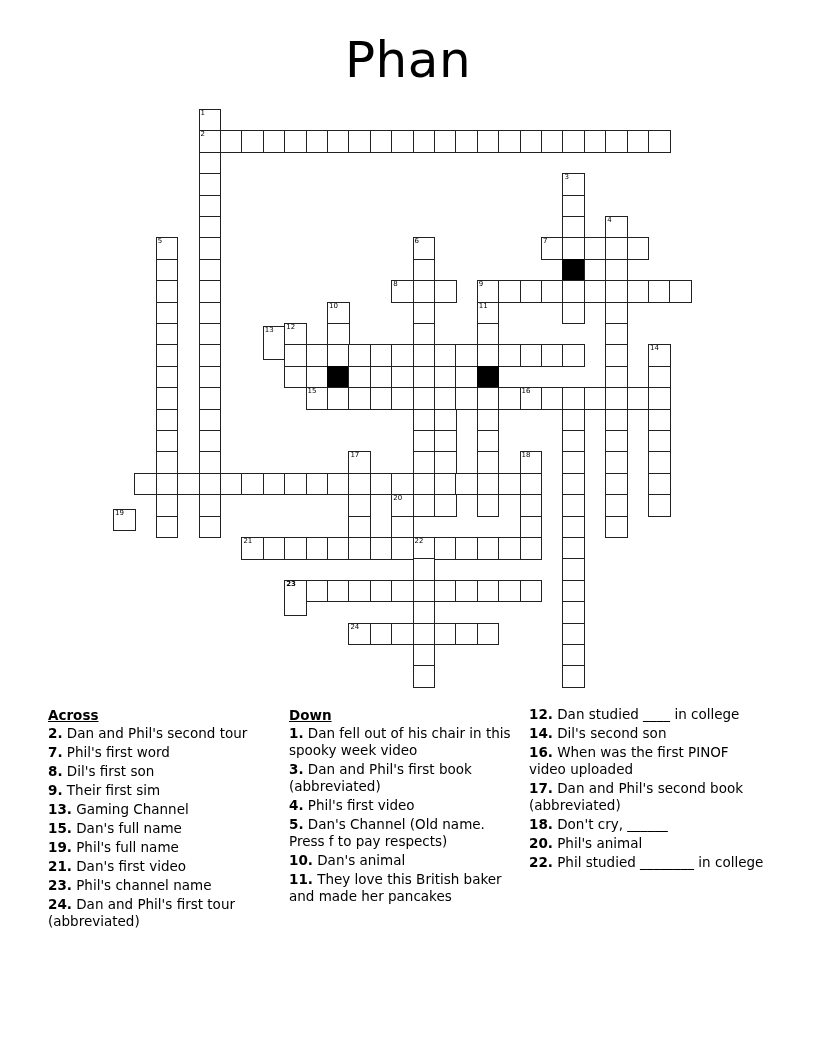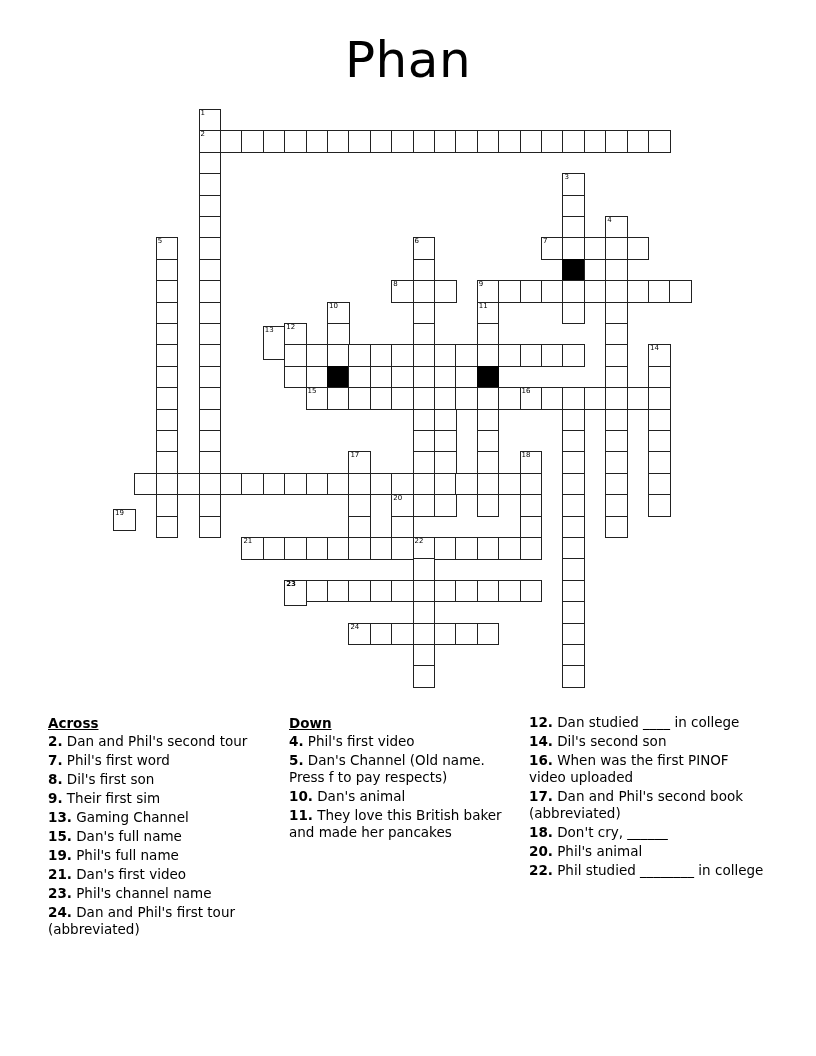--- a/index.html
+++ b/index.html
@@ -60,21 +60,21 @@
 
   #clues {
     position: absolute;
     left: 0;
     top: 698px;
     width: 816px;
     height: 300px;
   }
   .clue-col {
     position: absolute;
-    top: 16px;
+    top: 8px;
   }
   #clue-col-1 { left: 48px;  width: 230px; }
   #clue-col-2 { left: 289px; width: 228px; }
   #clue-col-3 { left: 529px; width: 240px; }
 
   .clue-head {
     font-size: 13.5px;
     font-weight: bold;
     text-decoration: underline;
     line-height: 18px;
@@ -344,21 +344,21 @@
       <span class="num">22</span>
     </div>
     <div class="cell" style="left: 434px; top: 537px; width: 22.7px; height: 22.7px;"></div>
     <div class="cell" style="left: 455.4px; top: 537px; width: 22.7px; height: 22.7px;"></div>
     <div class="cell" style="left: 476.8px; top: 537px; width: 22.7px; height: 22.7px;"></div>
     <div class="cell" style="left: 498.2px; top: 537px; width: 22.7px; height: 22.7px;"></div>
     <div class="cell" style="left: 519.6px; top: 537px; width: 22.7px; height: 22.7px;"></div>
     <div class="cell" style="left: 562.4px; top: 537px; width: 22.7px; height: 22.7px;"></div>
     <div class="cell" style="left: 412.6px; top: 558.4px; width: 22.7px; height: 22.7px;"></div>
     <div class="cell" style="left: 562.4px; top: 558.4px; width: 22.7px; height: 22.7px;"></div>
-    <div class="cell" style="left: 284.2px; top: 579.8px; width: 22.7px; height: 26px; font-weight: bold;">
+    <div class="cell" style="left: 284.2px; top: 579.8px; width: 22.7px; height: 36px; font-weight: bold;">
       <span class="num">23</span>
     </div>
     <div class="cell" style="left: 305.6px; top: 579.8px; width: 22.7px; height: 22.7px;"></div>
     <div class="cell" style="left: 327px; top: 579.8px; width: 22.7px; height: 22.7px;"></div>
     <div class="cell" style="left: 348.4px; top: 579.8px; width: 22.7px; height: 22.7px;"></div>
     <div class="cell" style="left: 369.8px; top: 579.8px; width: 22.7px; height: 22.7px;"></div>
     <div class="cell" style="left: 391.2px; top: 579.8px; width: 22.7px; height: 22.7px;"></div>
     <div class="cell" style="left: 412.6px; top: 579.8px; width: 22.7px; height: 22.7px;"></div>
     <div class="cell" style="left: 434px; top: 579.8px; width: 22.7px; height: 22.7px;"></div>
     <div class="cell" style="left: 455.4px; top: 579.8px; width: 22.7px; height: 22.7px;"></div>
@@ -396,20 +396,22 @@
         <div class="clue"><b>15.</b><span> Dan's full name</span></div>
         <div class="clue"><b>19.</b><span> Phil's full name</span></div>
         <div class="clue"><b>21.</b><span> Dan's first video</span></div>
         <div class="clue"><b>23.</b><span> Phil's channel name</span></div>
         <div class="clue"><b>24.</b><span> Dan and Phil's first tour (abbreviated)</span></div>
       </div>
   </div>
   <div class="clue-col" id="clue-col-2">
     <div class="clue-head">Down</div>
     <div id="down-a-list">
+        <div class="clue"><b>1.</b><span> Dan fell out of his chair in this spooky week video</span></div>
+        <div class="clue"><b>3.</b><span> Dan and Phil's first book (abbreviated)</span></div>
         <div class="clue"><b>4.</b><span> Phil's first video</span></div>
         <div class="clue"><b>5.</b><span> Dan's Channel (Old name. Press f to pay respects)</span></div>
         <div class="clue"><b>10.</b><span> Dan's animal</span></div>
         <div class="clue"><b>11.</b><span> They love this British baker and made her pancakes</span></div>
       </div>
   </div>
   <div class="clue-col" id="clue-col-3">
     <div id="down-b-list">
         <div class="clue"><b>12.</b><span> Dan studied ____ in college</span></div>
         <div class="clue"><b>14.</b><span> Dil's second son</span></div>

